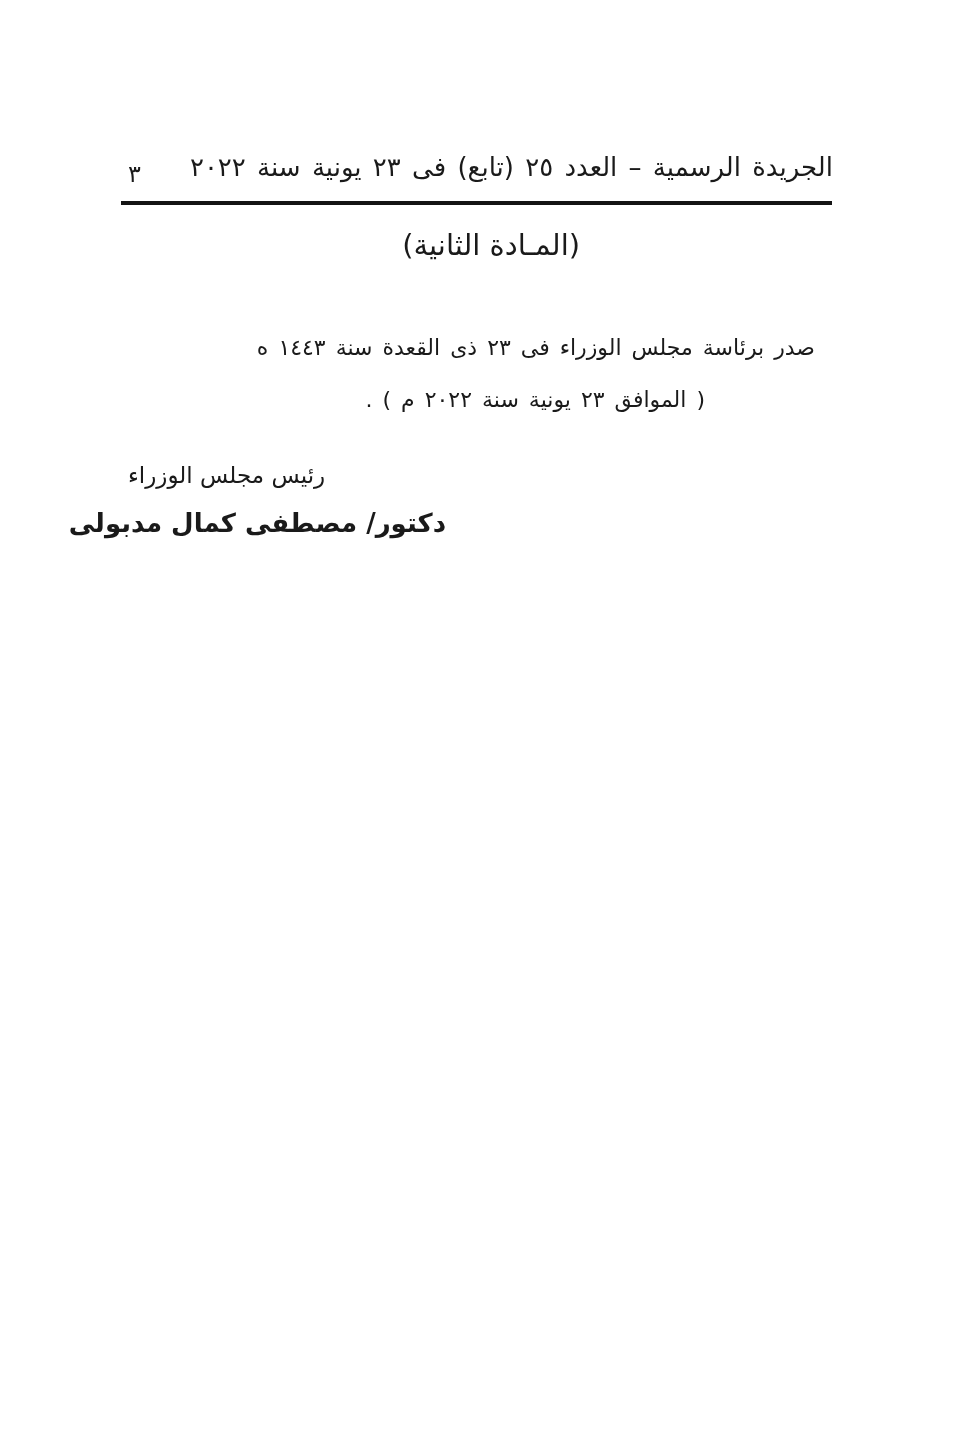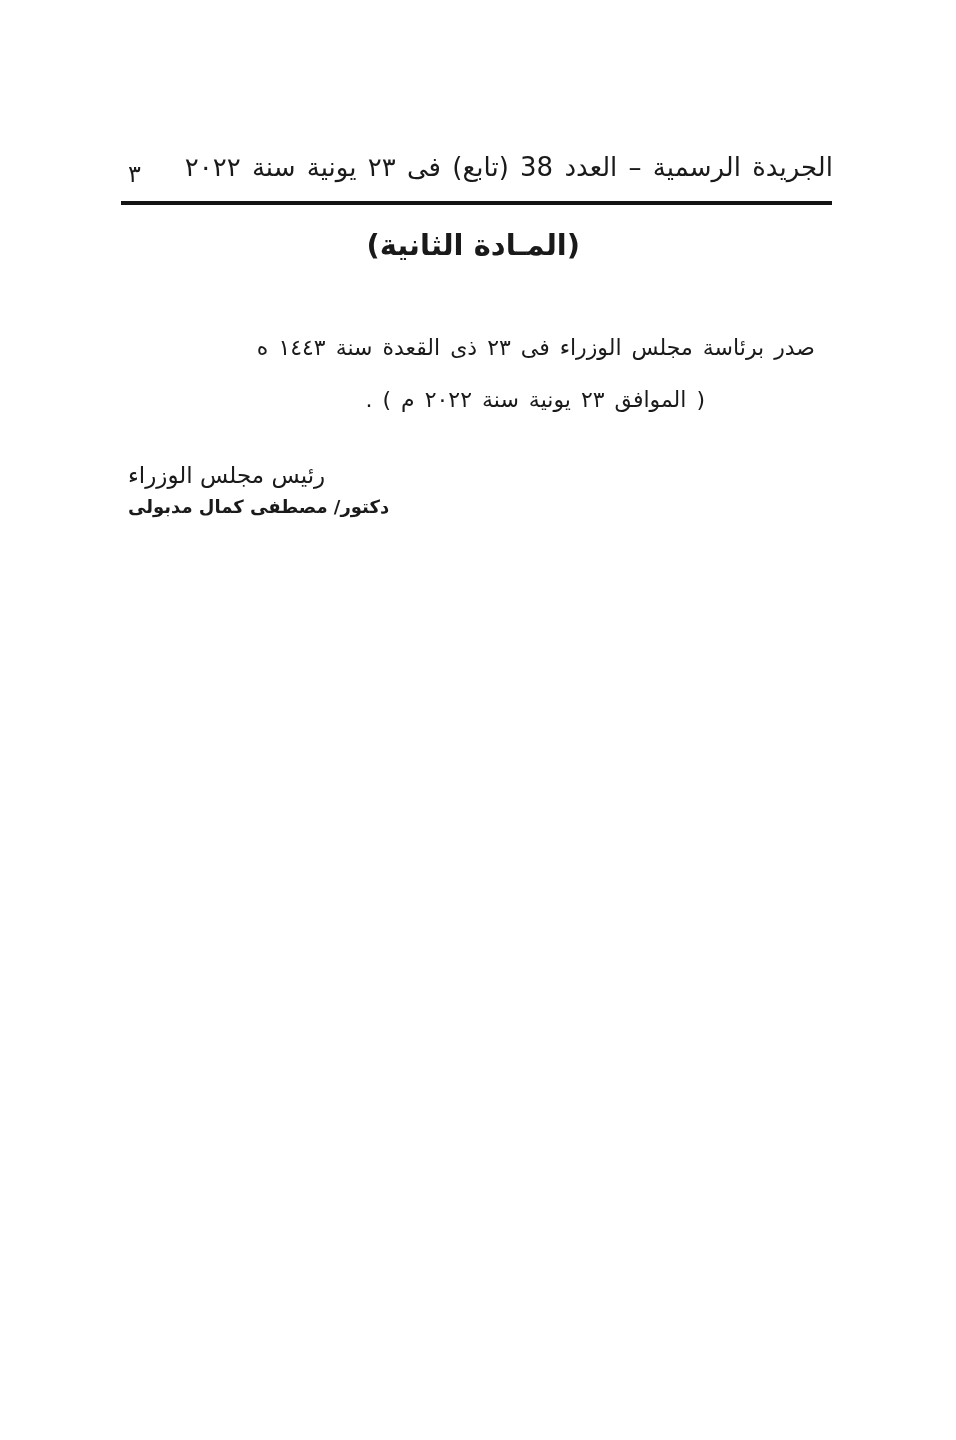--- a/index.html
+++ b/index.html
@@ -38,21 +38,21 @@
     left: 121px;
     width: 711px;
     height: 4px;
     background: #141414;
   }
   .article-heading {
     position: absolute;
     top: 228px;
     right: 376px;
     font-size: 29px;
-    font-weight: bold;
+    font-weight: normal;
     white-space: nowrap;
     margin-left: 36px;
   }
   .body-line {
     position: absolute;
     white-space: nowrap;
   }
   .publish-line {
     top: 281px;
     right: 129px;
@@ -77,32 +77,32 @@
     top: 462px;
     left: 128px;
     width: 318px;
     text-align: left;
   }
   .signature-title {
     font-size: 23px;
     white-space: nowrap;
   }
   .signature-name {
-    margin-top: 8px;
-    font-size: 18px;
+    margin-top: 20px;
+    font-size: 26px;
     font-weight: bold;
     white-space: nowrap;
   }
 </style>
 </head>
 <body>
 
 <div class="page">
 
-  <div class="header-line">الجريدة الرسمية – العدد 38 (تابع) فى ٢٣ يونية سنة ٢٠٢٢</div>
+  <div class="header-line">الجريدة الرسمية – العدد ٢٥ (تابع) فى ٢٣ يونية سنة ٢٠٢٢</div>
 
   <div class="page-number">٣</div>
 
   <div class="header-rule"></div>
 
   <div class="article-heading">(المـادة الثانية)</div>
 
 
   <div class="body-line issued-line">صدر برئاسة مجلس الوزراء فى ٢٣ ذى القعدة سنة ١٤٤٣ ه</div>
 

